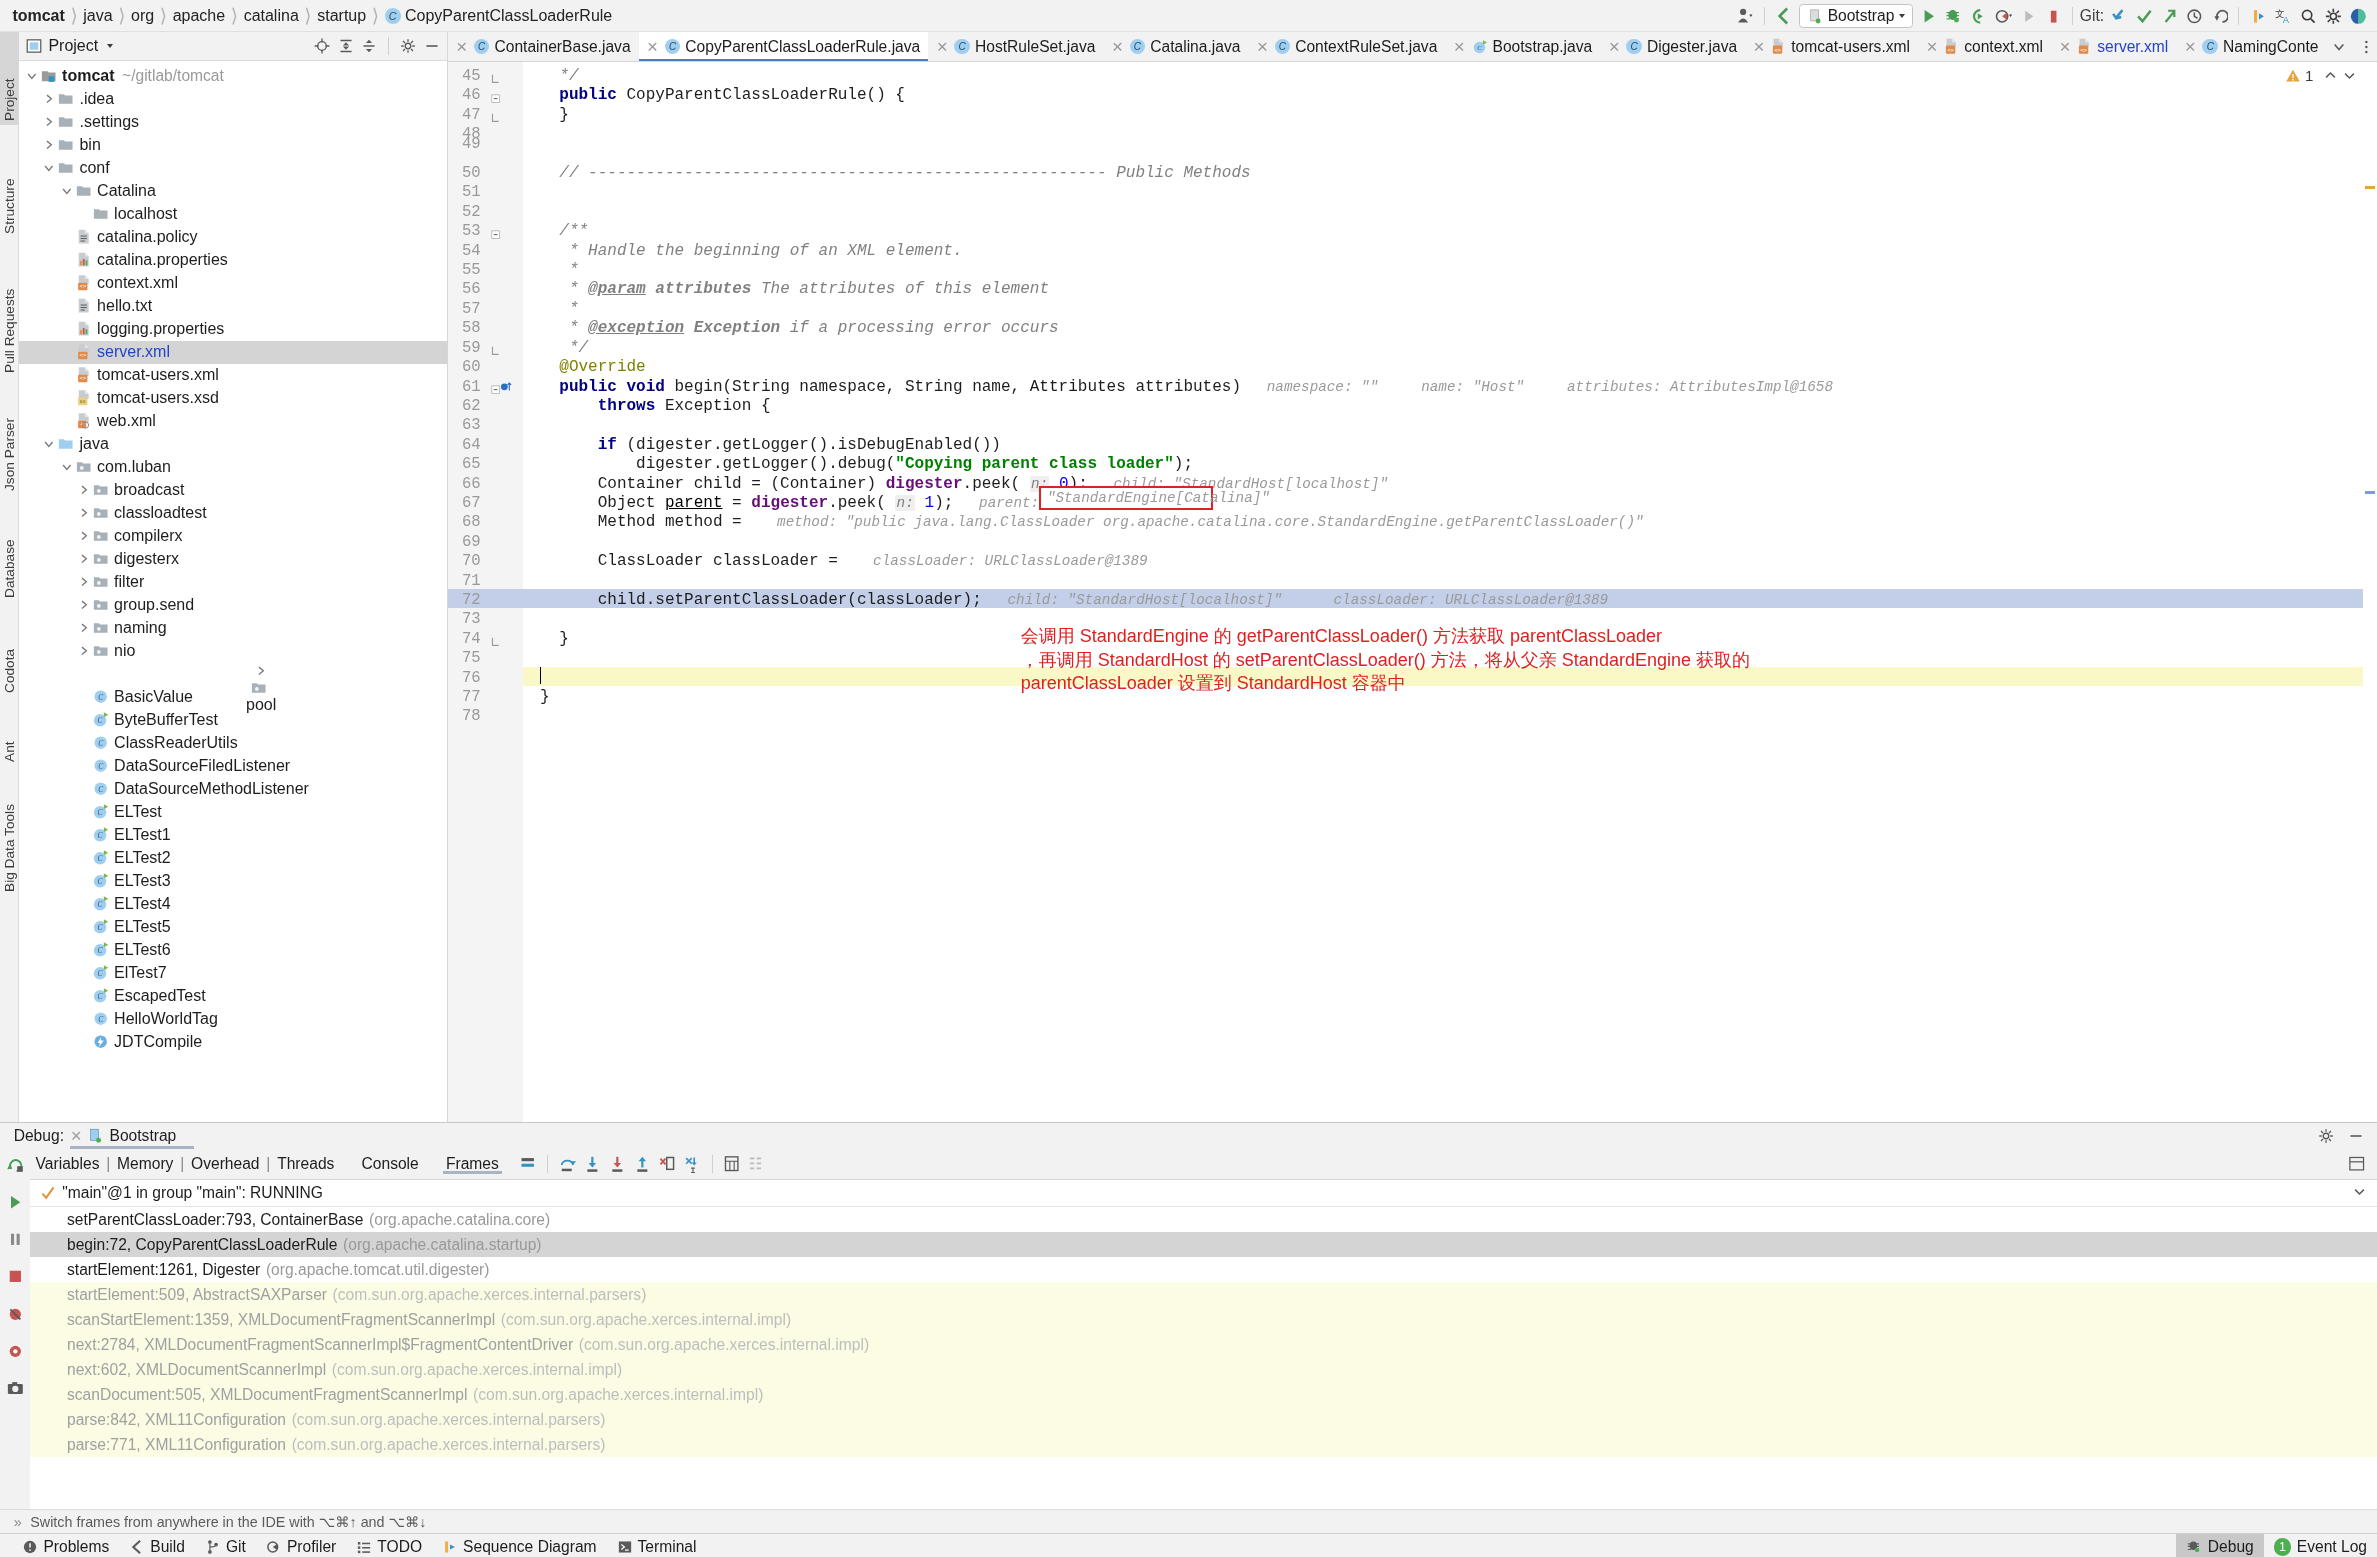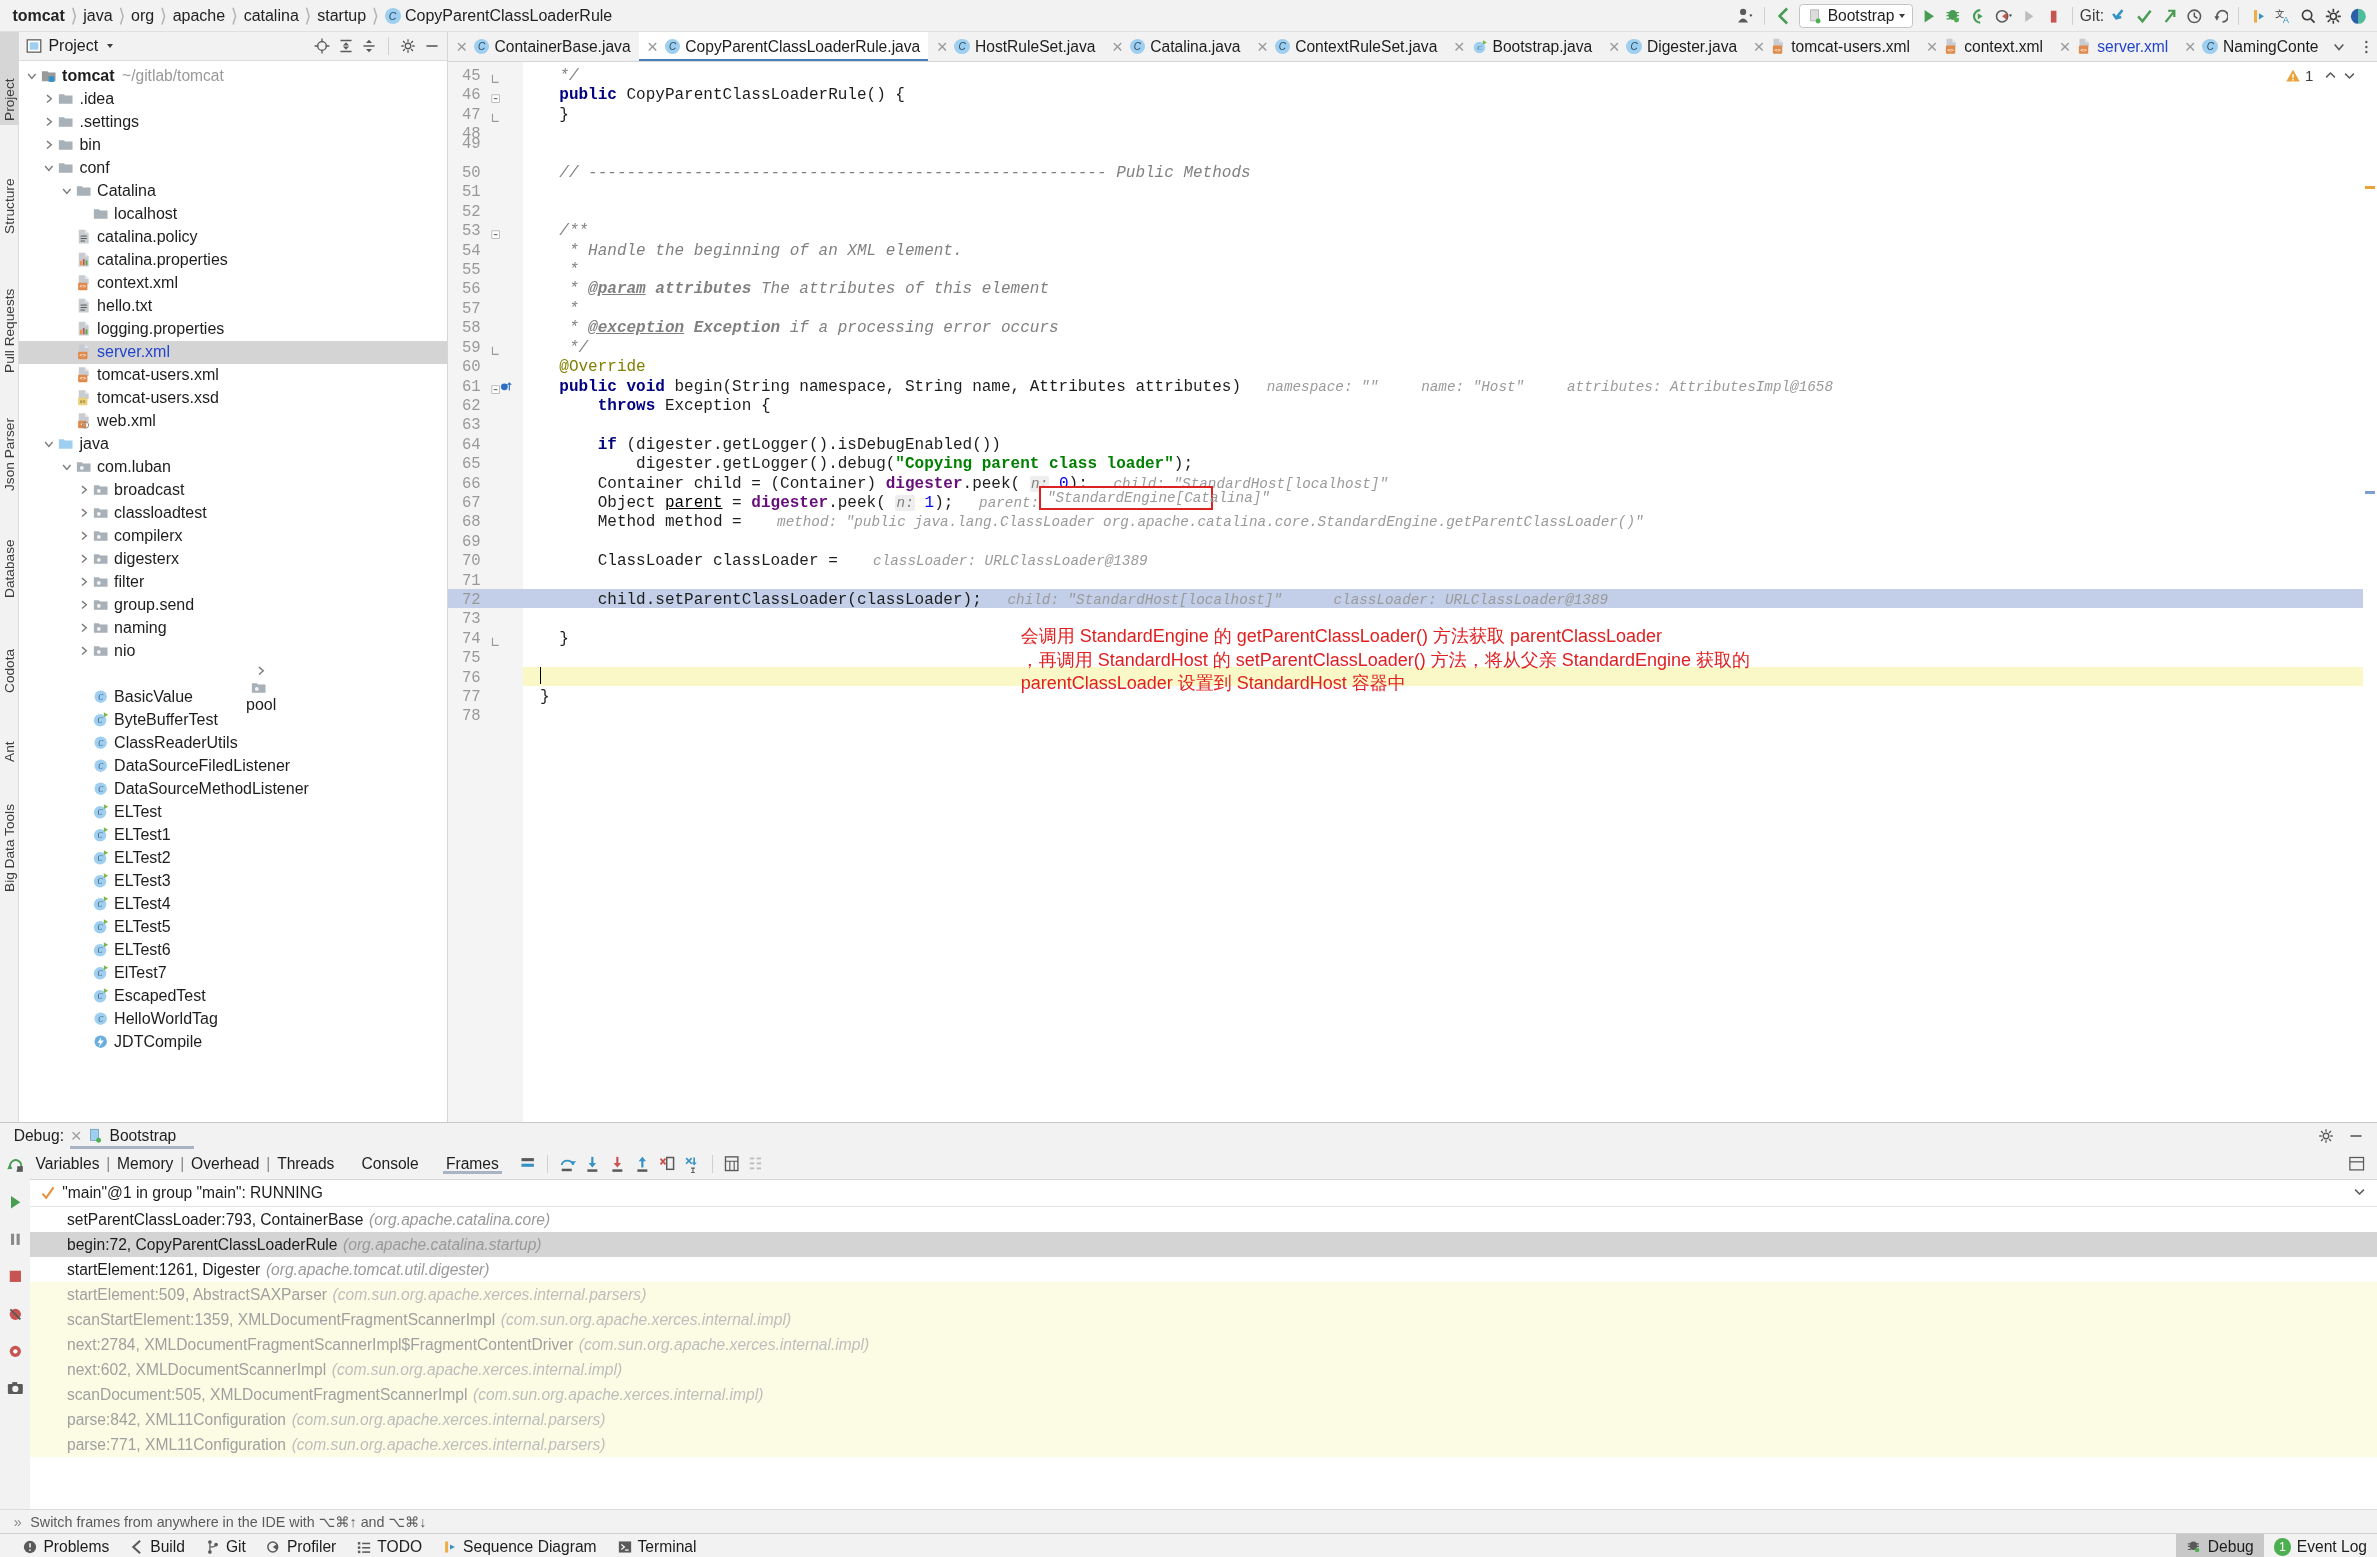--- a/index.html
+++ b/index.html
@@ -127,21 +127,21 @@
   .dbt.active { position:relative; }
   .dbt.active::after { content:""; position:absolute; left:2.5px; right:2.5px; bottom:-0.6px; height:2.5px; background:#a8b4c4; }
   .dticon { width:25px;height:25px;display:flex;align-items:center;justify-content:center;cursor:pointer;}
   #dbg-toolbar-right { margin-left:auto; padding-right:7.5px; display:flex; align-items:center;}
   #threadbar { height:27px; background:#fff; display:flex; align-items:center; padding-left:10px; gap:6.2px; font-size:15.6px; border-bottom:0.6px solid #e4e4e4;}
   #threadbar-right { margin-left:auto; display:flex; align-items:center; gap:7.5px; padding-right:10px;}
   #frames { flex:1; background:#fff; overflow:hidden; }
   .frow { height:25px; display:flex; align-items:center; padding-left:37px; font-size:15.6px; white-space:nowrap; }
   .frow.sel { background:#d4d4d4; }
   .frow.lib { background:#fcfce4; color:#a0a0a0; }
-  .frow .pkg { color:#999; font-style:italic; margin-left:5.6px; }
+  .frow .pkg { color:#999; margin-left:5.6px; }
   .frow.lib .pkg { color:#bdbdbd; }
   #dbg-hint { height:23.6px; background:#f2f2f2; display:flex; align-items:center; padding-left:13.7px; font-size:14.3px; color:#5b5b5b; gap:8.7px; border-top:0.6px solid #dcdcdc;}
 
   
   #toolbar-bottom { height:27px; background:#f2f2f2; border-top:0.6px solid #d0d0d0; display:flex; align-items:center; padding-left:12.4px; }
   .bt { display:flex; align-items:center; gap:5px; padding:0 10px; font-size:15.6px; cursor:pointer; }
   #toolbar-bottom-right { margin-left:auto; display:flex; align-items:center; height:27px; }
   .btab { display:flex;align-items:center;gap:5.6px;padding:0 10px;height:27px;font-size:15.6px; }
   .btab.active { background:#c8c8c8; }
 </style>

